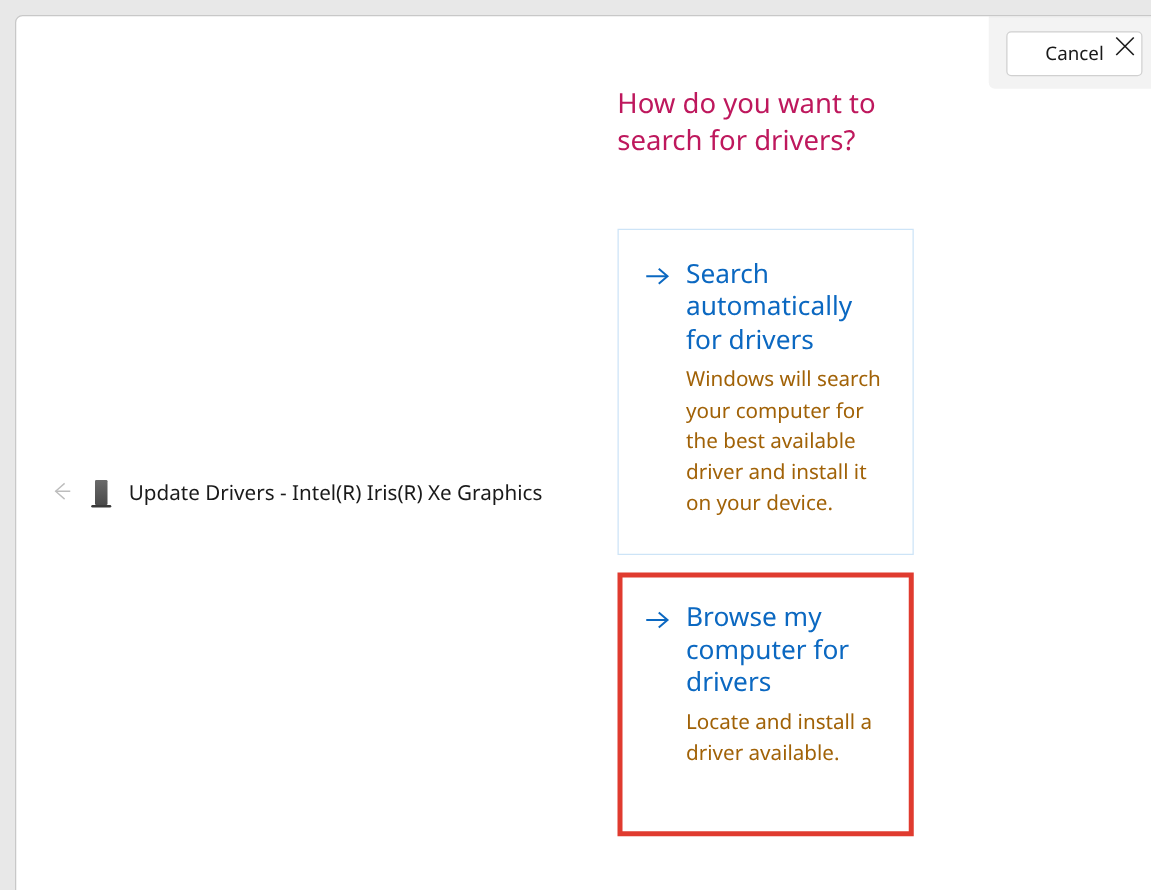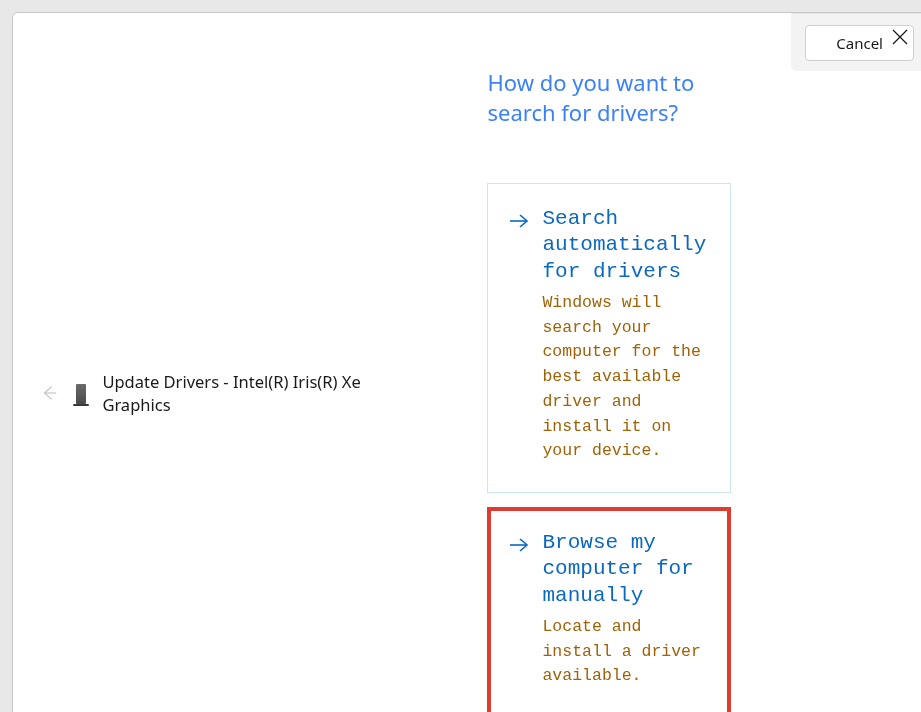--- a/index.html
+++ b/index.html
@@ -75,21 +75,21 @@
       font-size: 16.5px;
       color: #1a1a1a;
       font-weight: 400;
     }
     .content {
       padding: 54px 60px 0 60px;
       flex: 1;
     }
     .main-heading {
       font-size: 22px;
-      color: #3b82f6;
+      color: #be185d;
       font-weight: 400;
       margin-bottom: 56px;
     }
     .option-card {
       border: 1px solid #cde4f7;
       padding: 22px 24px 28px 20px;
       margin-bottom: 14px;
       cursor: pointer;
       background: #ffffff;
       position: relative;
@@ -107,21 +107,21 @@
       flex-shrink: 0;
       width: 22px;
       height: 26px;
       display: flex;
       align-items: center;
       justify-content: center;
       color: #0b68c1;
       margin-top: 2px;
     }
     .option-arrow svg { width: 20px; height: 20px; }
-    .option-text { flex: 1; font-family: Liberation Mono, monospace; }
+    .option-text { flex: 1; }
     .option-title {
       font-size: 21px;
       color: #0b68c1;
       font-weight: 400;
       line-height: 1.25;
       margin-bottom: 6px;
     }
     .option-desc {
       font-size: 16.5px;
       color: #a16207;
@@ -194,21 +194,21 @@
 
     <div class="option-card highlight">
       <div class="option-row">
         <div class="option-arrow">
           <svg viewBox="0 0 20 20">
             <line x1="1" y1="10" x2="17" y2="10" stroke="#0b68c1" stroke-width="1.6"></line>
             <path d="M11 4 L18 10 L11 16" fill="none" stroke="#0b68c1" stroke-width="1.6"></path>
           </svg>
         </div>
         <div class="option-text">
-          <div class="option-title">Browse my computer for manually</div>
+          <div class="option-title">Browse my computer for drivers</div>
           <div class="option-desc">Locate and install a driver available.</div>
         </div>
       </div>
     </div>
 
   </div>
 
   <div class="footer">
     <button class="cancel-btn">Cancel</button>
   </div>

